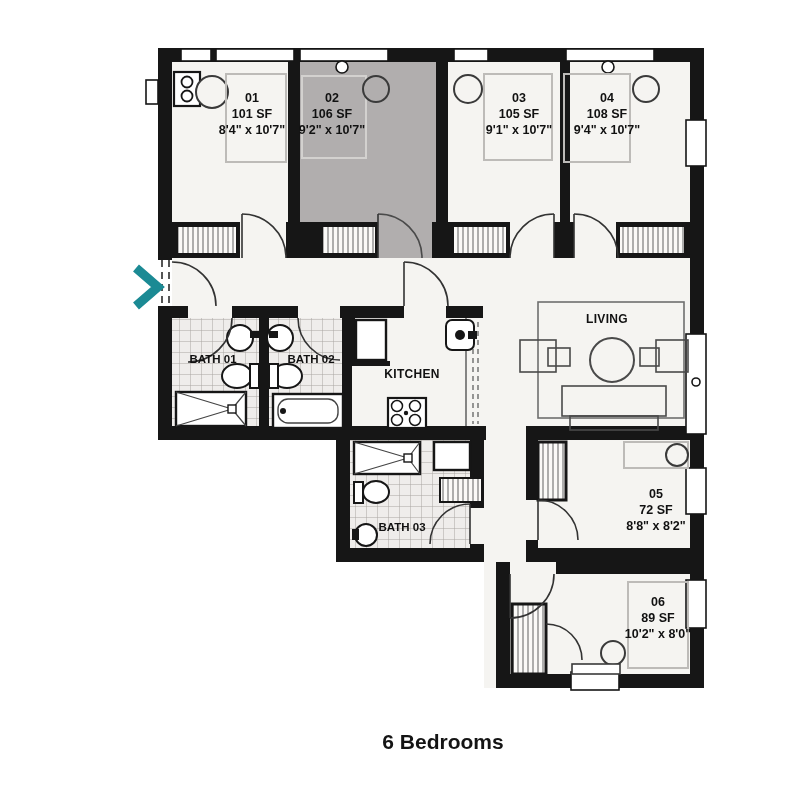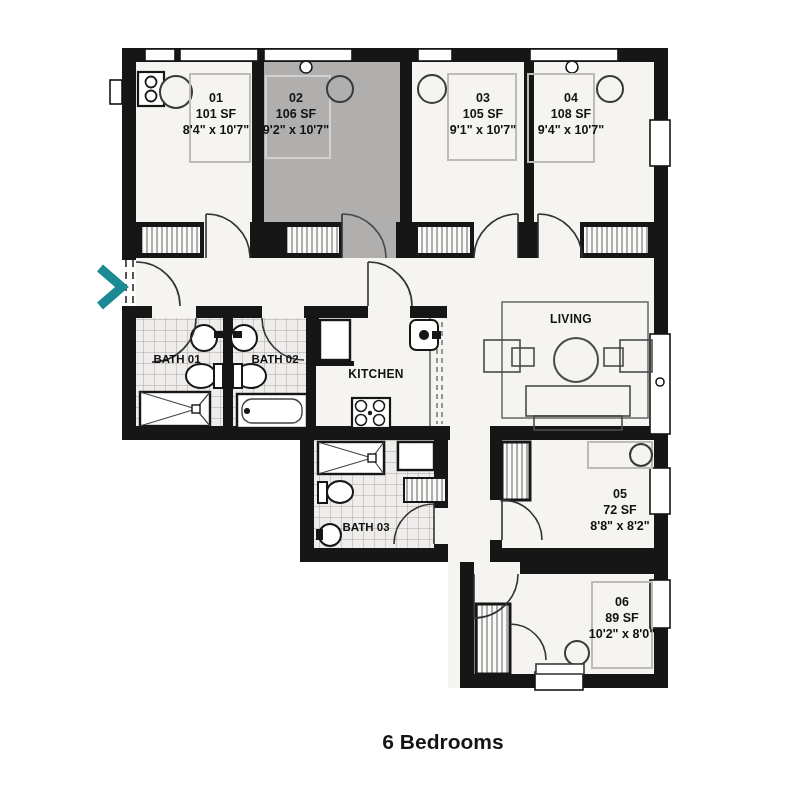--- a/index.html
+++ b/index.html
@@ -1,17 +1,17 @@
 <!DOCTYPE html>
 <html><head>
 <meta charset="utf-8">
 <style>
   html,body{margin:0;padding:0;background:#ffffff;}
   body{width:800px;height:800px;position:relative;font-family:"Liberation Sans",sans-serif;}
-  .stage{position:absolute;inset:0;}
+  .stage{position:absolute;inset:0;padding-left:36px;}
   svg text{font-family:"Liberation Sans",sans-serif;font-weight:bold;fill:#111111;}
   .room-label{font-size:12.5px;}
   .zone-label{font-size:12px;letter-spacing:.3px;}
   .bath-label{font-size:11.5px;}
   .caption{position:absolute;left:0;top:730px;width:886px;text-align:center;
            font-size:21px;font-weight:bold;color:#141414;}
 </style>
 </head>
 <body>
 

